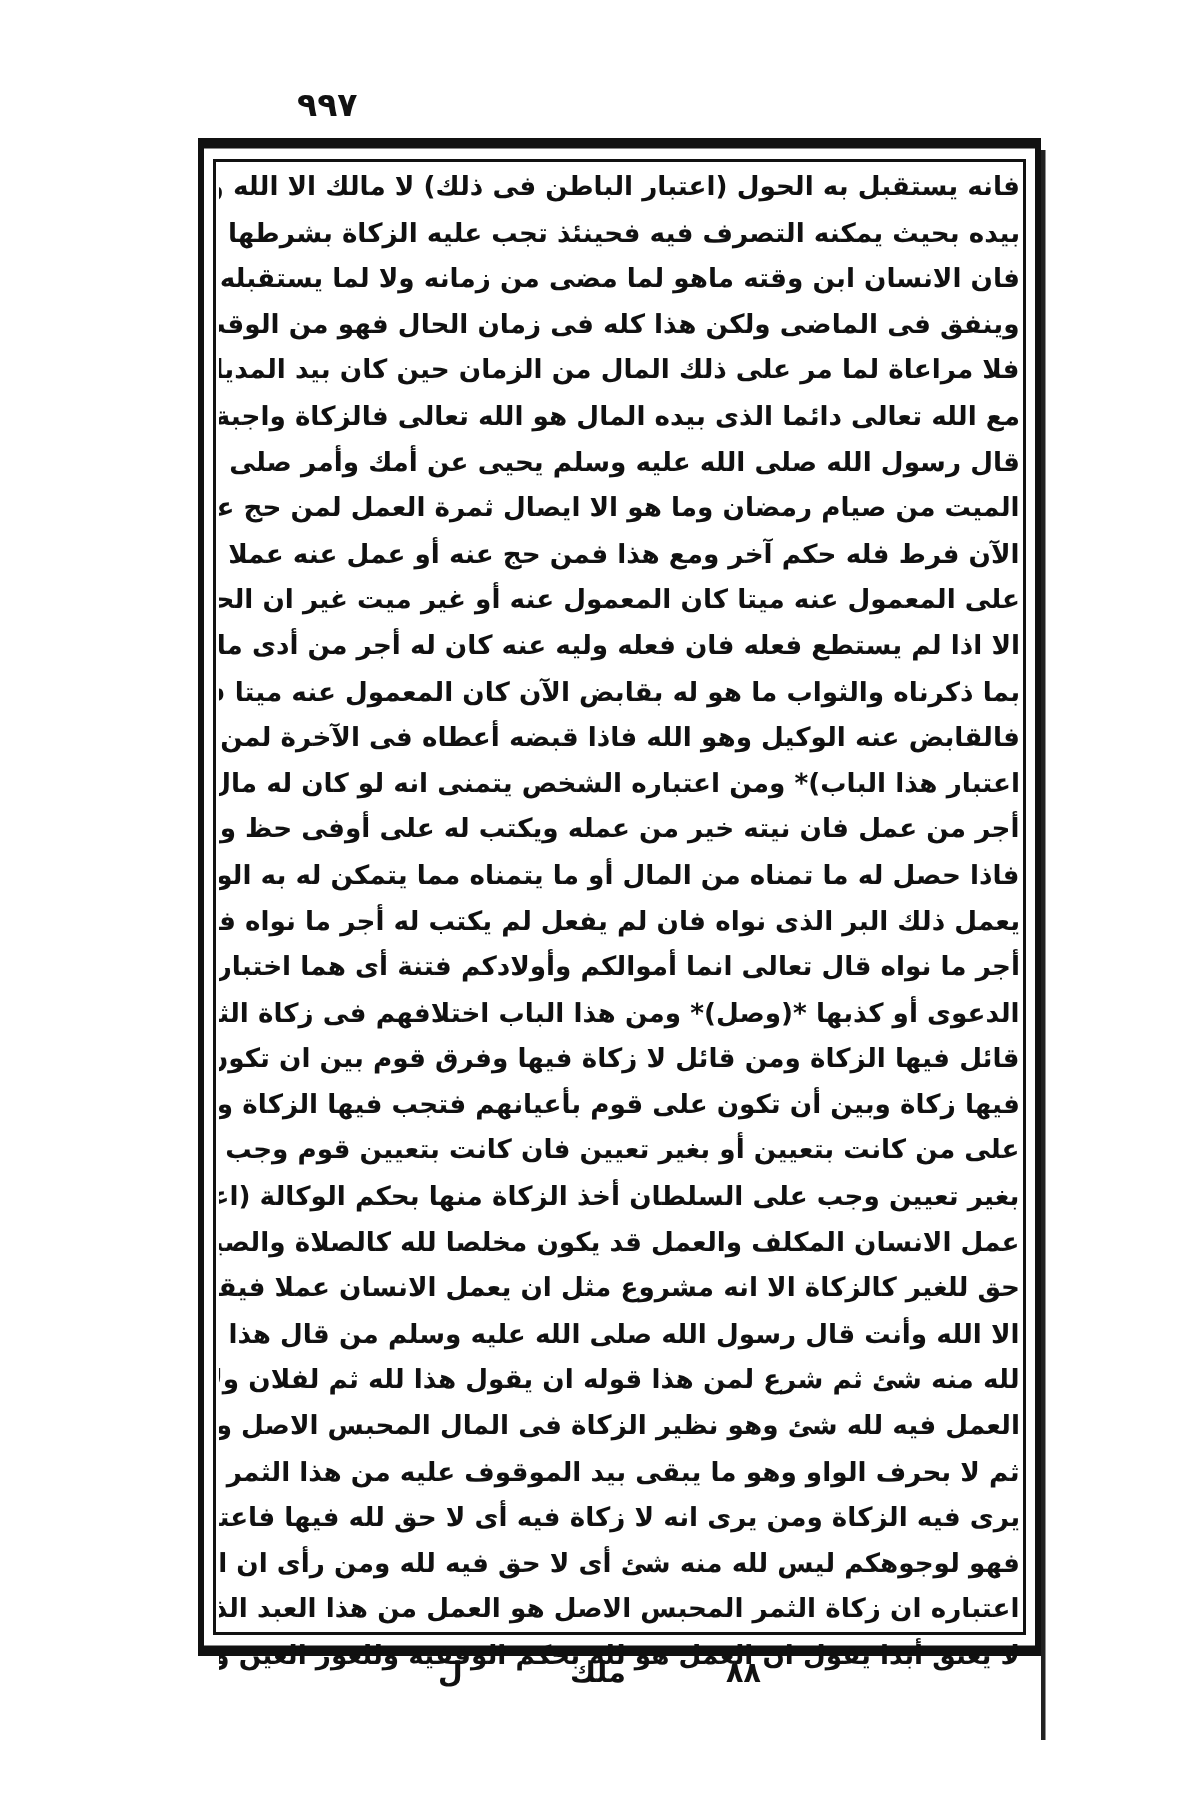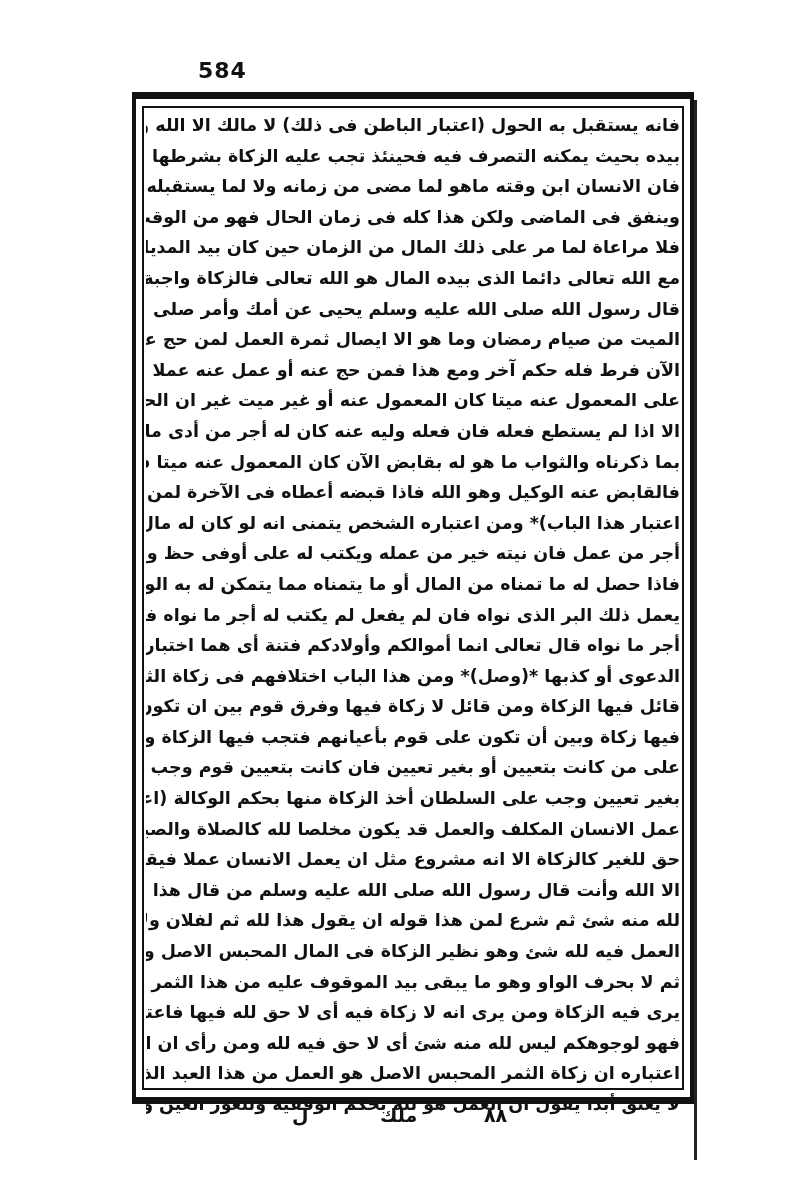--- a/index.html
+++ b/index.html
@@ -18,21 +18,21 @@
           text-align-last: justify; font-family: "DejaVu Sans", sans-serif; }
   .right-rule { position: absolute; left: 694px; top: 100px; width: 3px; height: 1060px; background: #222; }
   .footer { position: absolute; top: 1104px; height: 30px; font-size: 19px; font-weight: bold; direction: rtl; }
   .footer-a { left: 292px; }
   .footer-b { left: 380px; }
   .footer-c { left: 484px; }
 </style>
 </head>
 <body>
 
-<div class="page-number">584</div>
+<div class="page-number">٩٩٧</div>
 
 <div class="frame-outer"></div>
 <div class="frame-inner"></div>
 
 <div class="text-body">
   <div class="line">فانه يستقبل به الحول (اعتبار الباطن فى ذلك) لا مالك الا الله ومن ملكه الله اذا كان ما ملكه</div>
   <div class="line">بيده بحيث يمكنه التصرف فيه فحينئذ تجب عليه الزكاة بشرطها ولا مر اعاة لما مر من الزمان</div>
   <div class="line">فان الانسان ابن وقته ماهو لما مضى من زمانه ولا لما يستقبله وان كان له ان يسوى فى المستقبل</div>
   <div class="line">وينفق فى الماضى ولكن هذا كله فى زمان الحال فهو من الوقت لا من الماضى ولا من المستقبل</div>
   <div class="line">فلا مراعاة لما مر على ذلك المال من الزمان حين كان بيد المديان فانه كان على القنوح</div>

